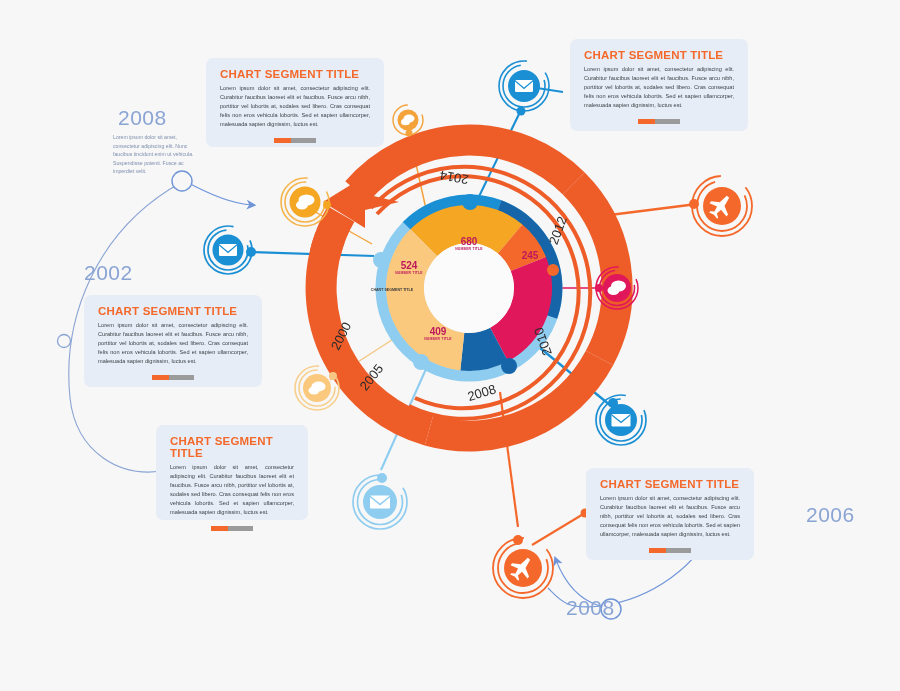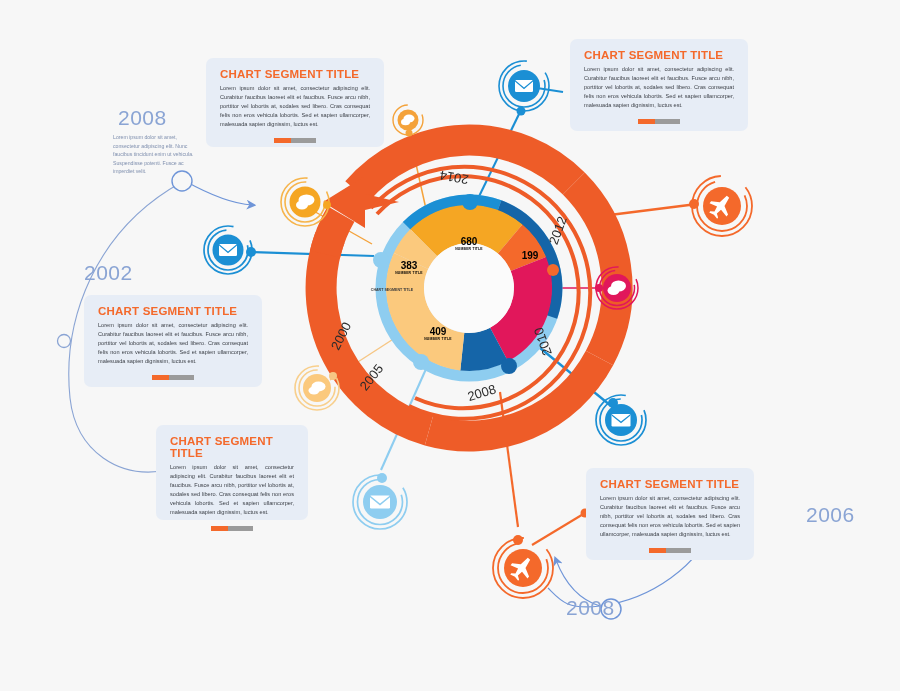--- a/index.html
+++ b/index.html
@@ -56,21 +56,21 @@
     font-size:5.2px;
     line-height:1.65;
     width:88px;
     font-family:"Liberation Sans", sans-serif;
   }
 
   
   .donut-num{
     position:absolute;
     text-align:center;
-    color:#000000;
+    color:#be185d;
     font-family:"Liberation Sans", sans-serif;
     font-weight:bold;
     white-space:nowrap;
     transform:translate(-50%,-50%);
   }
   .donut-num .n{font-size:10px;display:block;line-height:1;}
   .donut-num .t{font-size:3.4px;display:block;line-height:1.4;letter-spacing:.2px;}
   .seg-tag{
     position:absolute;
     font-size:3.6px;
@@ -183,28 +183,28 @@
       <text transform="translate(375,380) rotate(-52)" text-anchor="middle">2005</text>
       <text transform="translate(345,338) rotate(-63)" text-anchor="middle">2000</text>
     </g>
   </svg>
 
   <div class="donut-num" style="left:469px;top:244px;">
     <span class="n">680</span>
     <span class="t">NUMBER TITLE</span>
   </div>
   <div class="donut-num" style="left:530px;top:256px;">
-    <span class="n">199</span>
+    <span class="n">245</span>
   </div>
   <div class="donut-num" style="left:438px;top:334px;">
     <span class="n">409</span>
     <span class="t">NUMBER TITLE</span>
   </div>
   <div class="donut-num" style="left:409px;top:268px;">
-    <span class="n">383</span>
+    <span class="n">524</span>
     <span class="t">NUMBER TITLE</span>
   </div>
   <div class="seg-tag" style="left:392px;top:290px;">CHART SEGMENT TITLE</div>
 
   <svg class="layer">
 
     <g transform="translate(524,86)">
       <circle r="25" fill="none" stroke="#1b8fd4" stroke-width="1.6" stroke-dasharray="120 22"></circle>
       <circle r="21" fill="none" stroke="#1b8fd4" stroke-width="1.6" stroke-dasharray="95 30"></circle>
       <circle r="16" fill="#1b8fd4"></circle>

